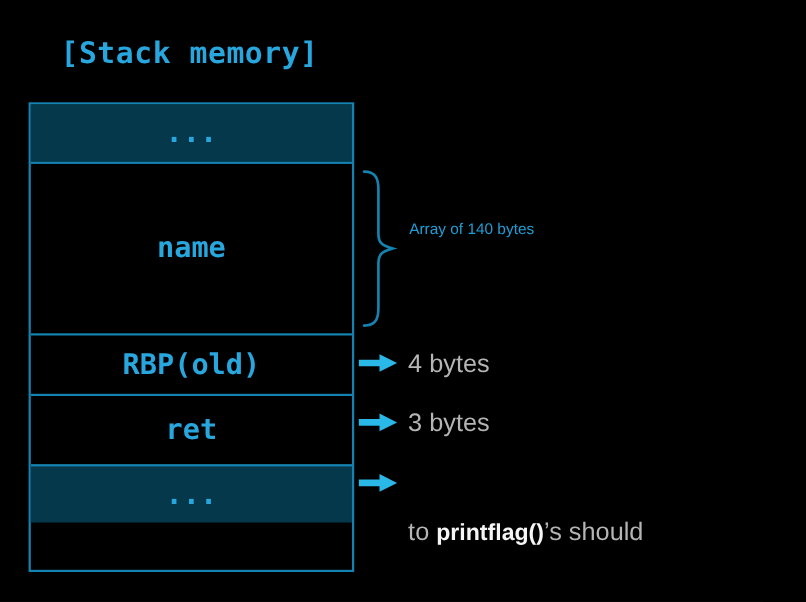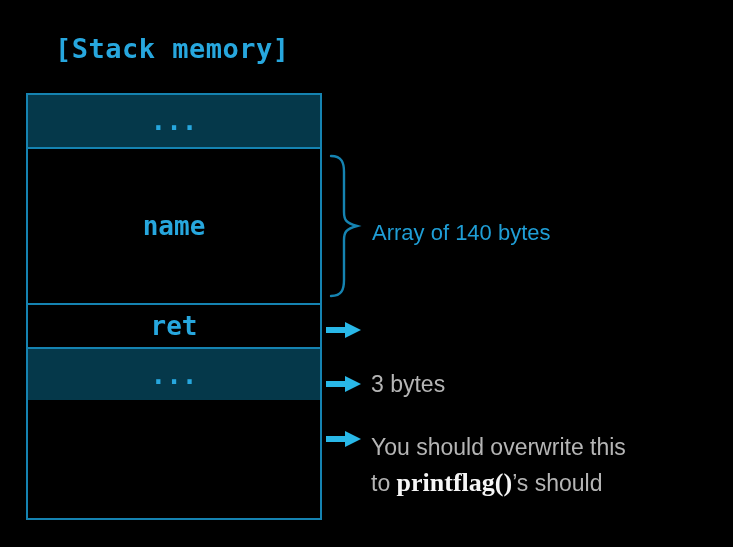--- a/index.html
+++ b/index.html
@@ -52,93 +52,97 @@
     font-weight: bold;
     font-size: 26px;
     color: var(--cyan_text);
   }
   .row + .row { border-top: 2px solid var(--box_border); }
   .row.filled { background: var(--box_fill); }
   .r0 { height: 52px; }
   .r1 { height: 156px; }
   .r2 { height: 54px; }
   .r3 { height: 55px; }
-  .r4 { height: 44px; }
+  .r4 { height: 64px; }
   .r5 { height: 53px; }
   .brace {
     position: absolute;
     left: 327px;
     top: 152px;
   }
   .ann {
     position: absolute;
     white-space: nowrap;
   }
   .ann.cyan {
     left: 372px;
-    top: 220px;
-    font-size: 22px;
+    top: 200px;
+    font-size: 14px;
     color: var(--annotation_cyan);
   }
   .ann.gray {
     font-size: 23px;
     color: var(--gray_text);
   }
   .note-check { left: 371px; top: 317px; }
   .note-rbp   { left: 371px; top: 371px; }
   .note-ret   { left: 371px; top: 429px; line-height: 36px; }
   .arrow-icon { position: absolute; }
   .arrow-check { left: 326px; top: 319px; }
   .arrow-rbp   { left: 326px; top: 373px; }
   .arrow-ret   { left: 326px; top: 428px; }
   .code {
-    font-family: Liberation Serif, serif;
+    font-family: Liberation Sans, sans-serif;
     font-weight: bold;
-    font-size: 26px;
+    font-size: 21px;
     color: var(--code_text);
   }
 </style>
 </head>
 <body>
 
 <div class="canvas">
 
   <div class="title">[Stack memory]</div>
 
   <div class="stack">
     <div class="row filled r0">
       <span>...</span>
     </div>
     <div class="row r1">
       <span>name</span>
+    </div>
+    <div class="row r3">
+      <span>RBP(old)</span>
     </div>
     <div class="row r4">
       <span>ret</span>
     </div>
     <div class="row filled r5">
       <span>...</span>
     </div>
   </div>
 
   <svg class="brace" width="40" height="148" viewBox="0 0 40 148">
     <path d="M 4,4 C 15,4 17,11 17,20 L 17,60 C 17,68 19,71 30,74 C 19,77 17,80 17,88 L 17,128 C 17,137 15,144 4,144" fill="none" stroke="var(--box_border)" stroke-width="2.4" stroke-linecap="round"></path>
   </svg>
 
   <div class="ann cyan">Array of 140 bytes</div>
 
   <svg class="arrow-icon arrow-check" width="36" height="22" viewBox="0 0 36 22">
     <path d="M0,8 H19 V3 L35,11 L19,19 V14 H0 Z" fill="var(--arrow)"></path>
   </svg>
+  <div class="ann gray note-check">4 bytes</div>
 
   <svg class="arrow-icon arrow-rbp" width="36" height="22" viewBox="0 0 36 22">
     <path d="M0,8 H19 V3 L35,11 L19,19 V14 H0 Z" fill="var(--arrow)"></path>
   </svg>
   <div class="ann gray note-rbp">3 bytes</div>
 
   <svg class="arrow-icon arrow-ret" width="36" height="22" viewBox="0 0 36 22">
     <path d="M0,8 H19 V3 L35,11 L19,19 V14 H0 Z" fill="var(--arrow)"></path>
   </svg>
   <div class="ann gray note-ret">
-    <span>You should overwrite this</span><br>
+    <br>
     <span>to </span><span class="code">printflag()</span><span>’s should</span>
   </div>
 
 </div>
 
 </body></html>

